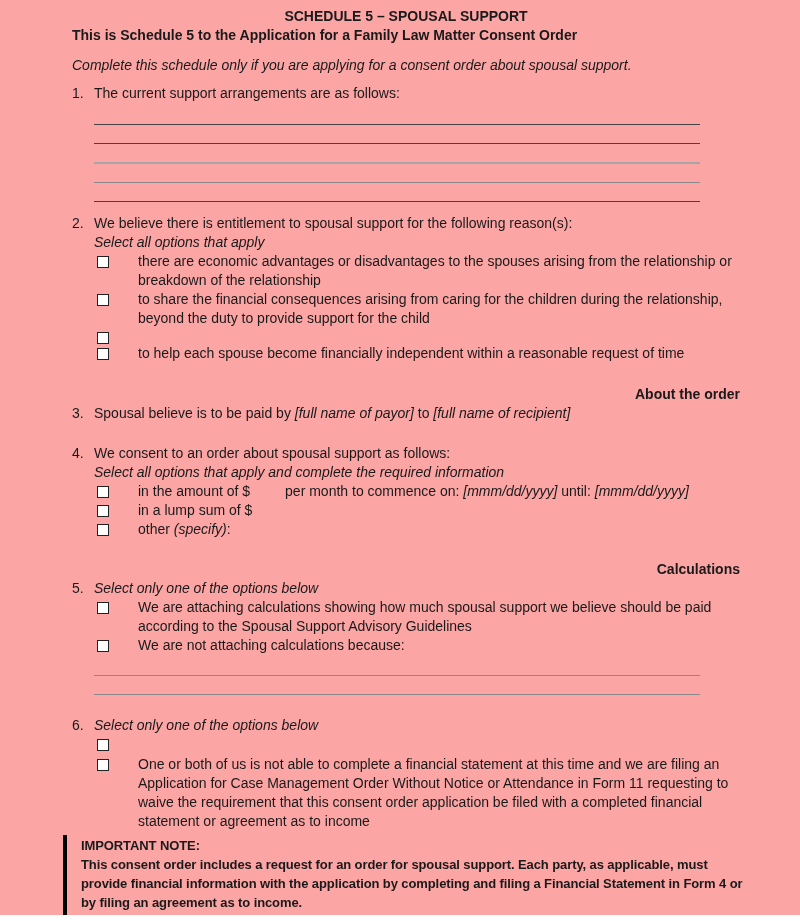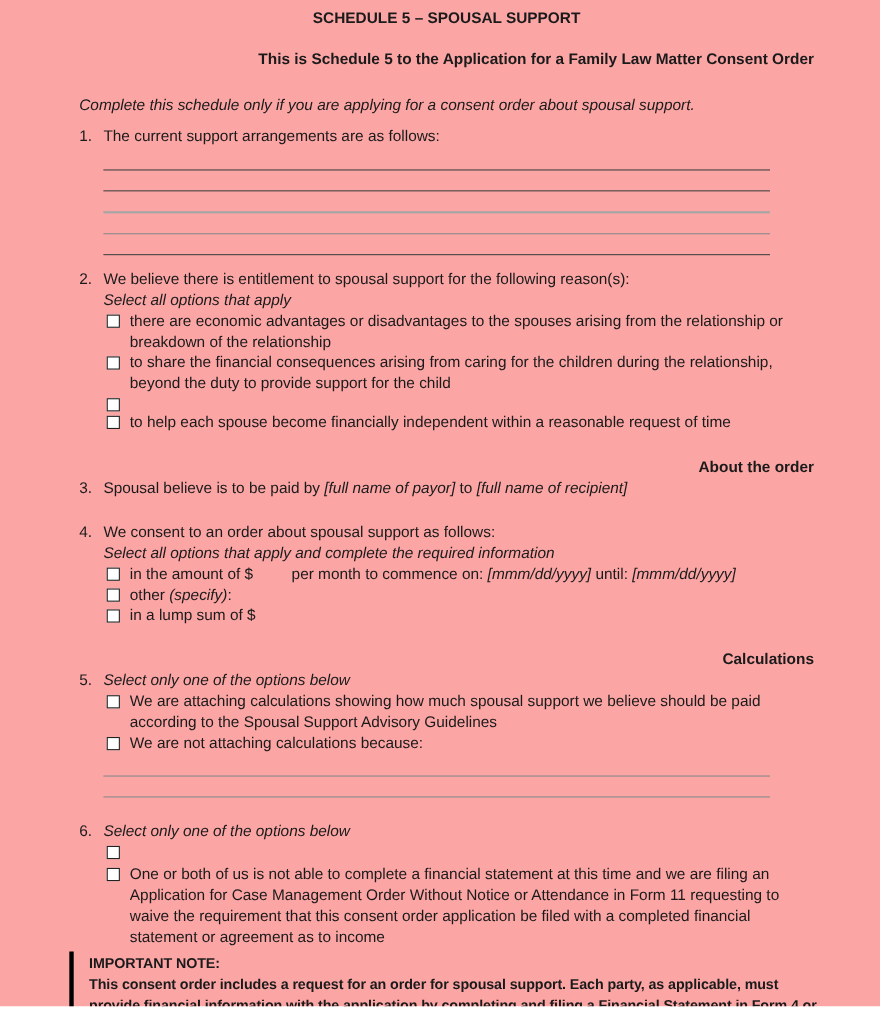--- a/index.html
+++ b/index.html
@@ -8,30 +8,30 @@
     width:800px;height:915px;
     box-sizing:border-box;
     padding:7px 60px 0 72px;
     background:#fca5a5;
     font-family:"Liberation Sans",sans-serif;
     font-size:14px;line-height:19px;
     color:#1a1a1a;
     overflow:hidden;
   }
   .title{font-weight:700;text-align:center;}
-  .subtitle{font-weight:700;text-align:right;margin-top:18px;}
-  .instruction{font-style:italic;margin-top:23px;}
+  .subtitle{font-weight:700;text-align:left;margin-top:0;}
+  .instruction{font-style:italic;margin-top:11px;}
   .italic{font-style:italic;}
   .heading{font-weight:700;text-align:right;}
   .numbered{display:flex;}
   .num{flex:0 0 22px;}
   .nbody{flex:1;min-width:0;}
   .opt{display:flex;margin-left:3px;}
   .cb{flex:0 0 auto;width:10px;height:10px;border:1px solid #222;margin:4px 9px 0 0;background:#fff;}
-  .opt-text{max-width:614px;}
+  .opt-text{max-width:614px;margin-left:20px;}
   .writelines{margin:3px 0 0 22px;width:606px;}
   .wline{height:18px;border-bottom:1px solid #444;}
   .wline.light{border-bottom:2px solid #a6a6a6;}
   .wline.mid{border-bottom:1px solid #8a8a8a;}
   .calc-lines{margin:2px 0 0 22px;width:606px;}
   .calc-lines .wline{border-bottom:1px solid #8a8a8a;}
   .amt-gap{display:inline-block;width:35px;}
   .mt9{margin-top:9px;}
   .mt12{margin-top:12px;}
   .mt21{margin-top:21px;}
@@ -101,25 +101,25 @@
     <span class="num">4.</span>
     <div class="nbody">
       <div>We consent to an order about spousal support as follows:</div>
       <div class="italic">Select all options that apply and complete the required information</div>
       <div class="opt">
         <span class="cb"></span>
         <div class="opt-text"><span>in the amount of $</span><span class="amt-gap"></span><span>per month to commence on: </span><span class="italic">[mmm/dd/yyyy]</span><span> until: </span><span class="italic">[mmm/dd/yyyy]</span></div>
       </div>
       <div class="opt">
         <span class="cb"></span>
-        <div class="opt-text"><span>other </span><span class="italic">(specify)</span><span>:</span></div>
+        <div class="opt-text">in a lump sum of $</div>
       </div>
       <div class="opt">
         <span class="cb"></span>
-        <div class="opt-text">in a lump sum of $</div>
+        <div class="opt-text"><span>other </span><span class="italic">(specify)</span><span>:</span></div>
       </div>
     </div>
   </div>
 
   <div class="heading mt21">Calculations</div>
 
   <div class="numbered">
     <span class="num">5.</span>
     <div class="nbody">
       <div class="italic">Select only one of the options below</div>

